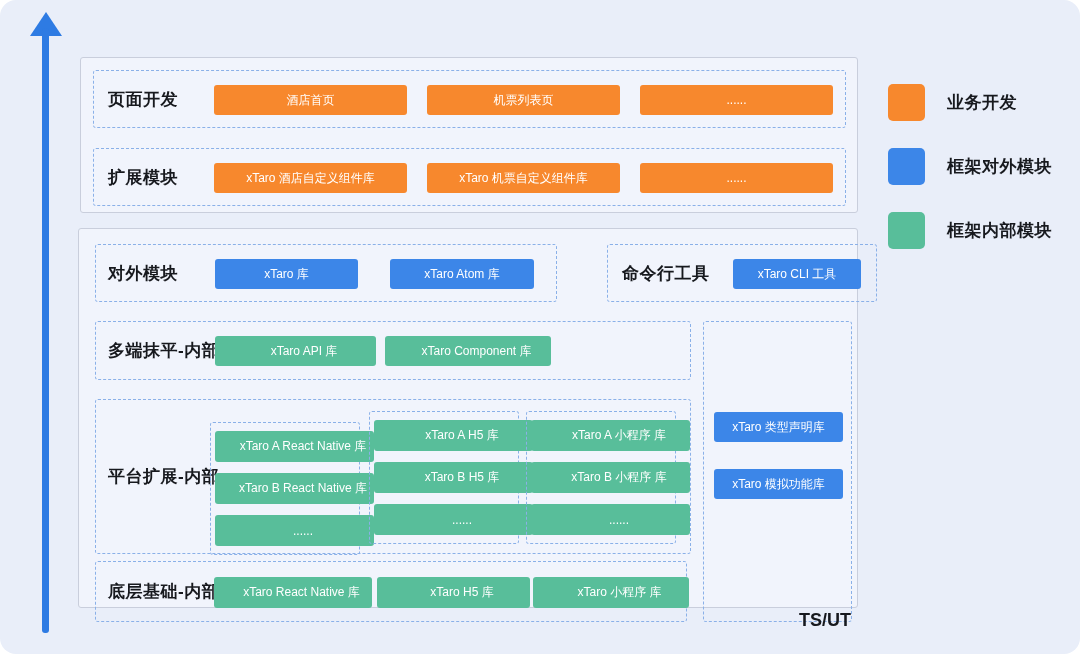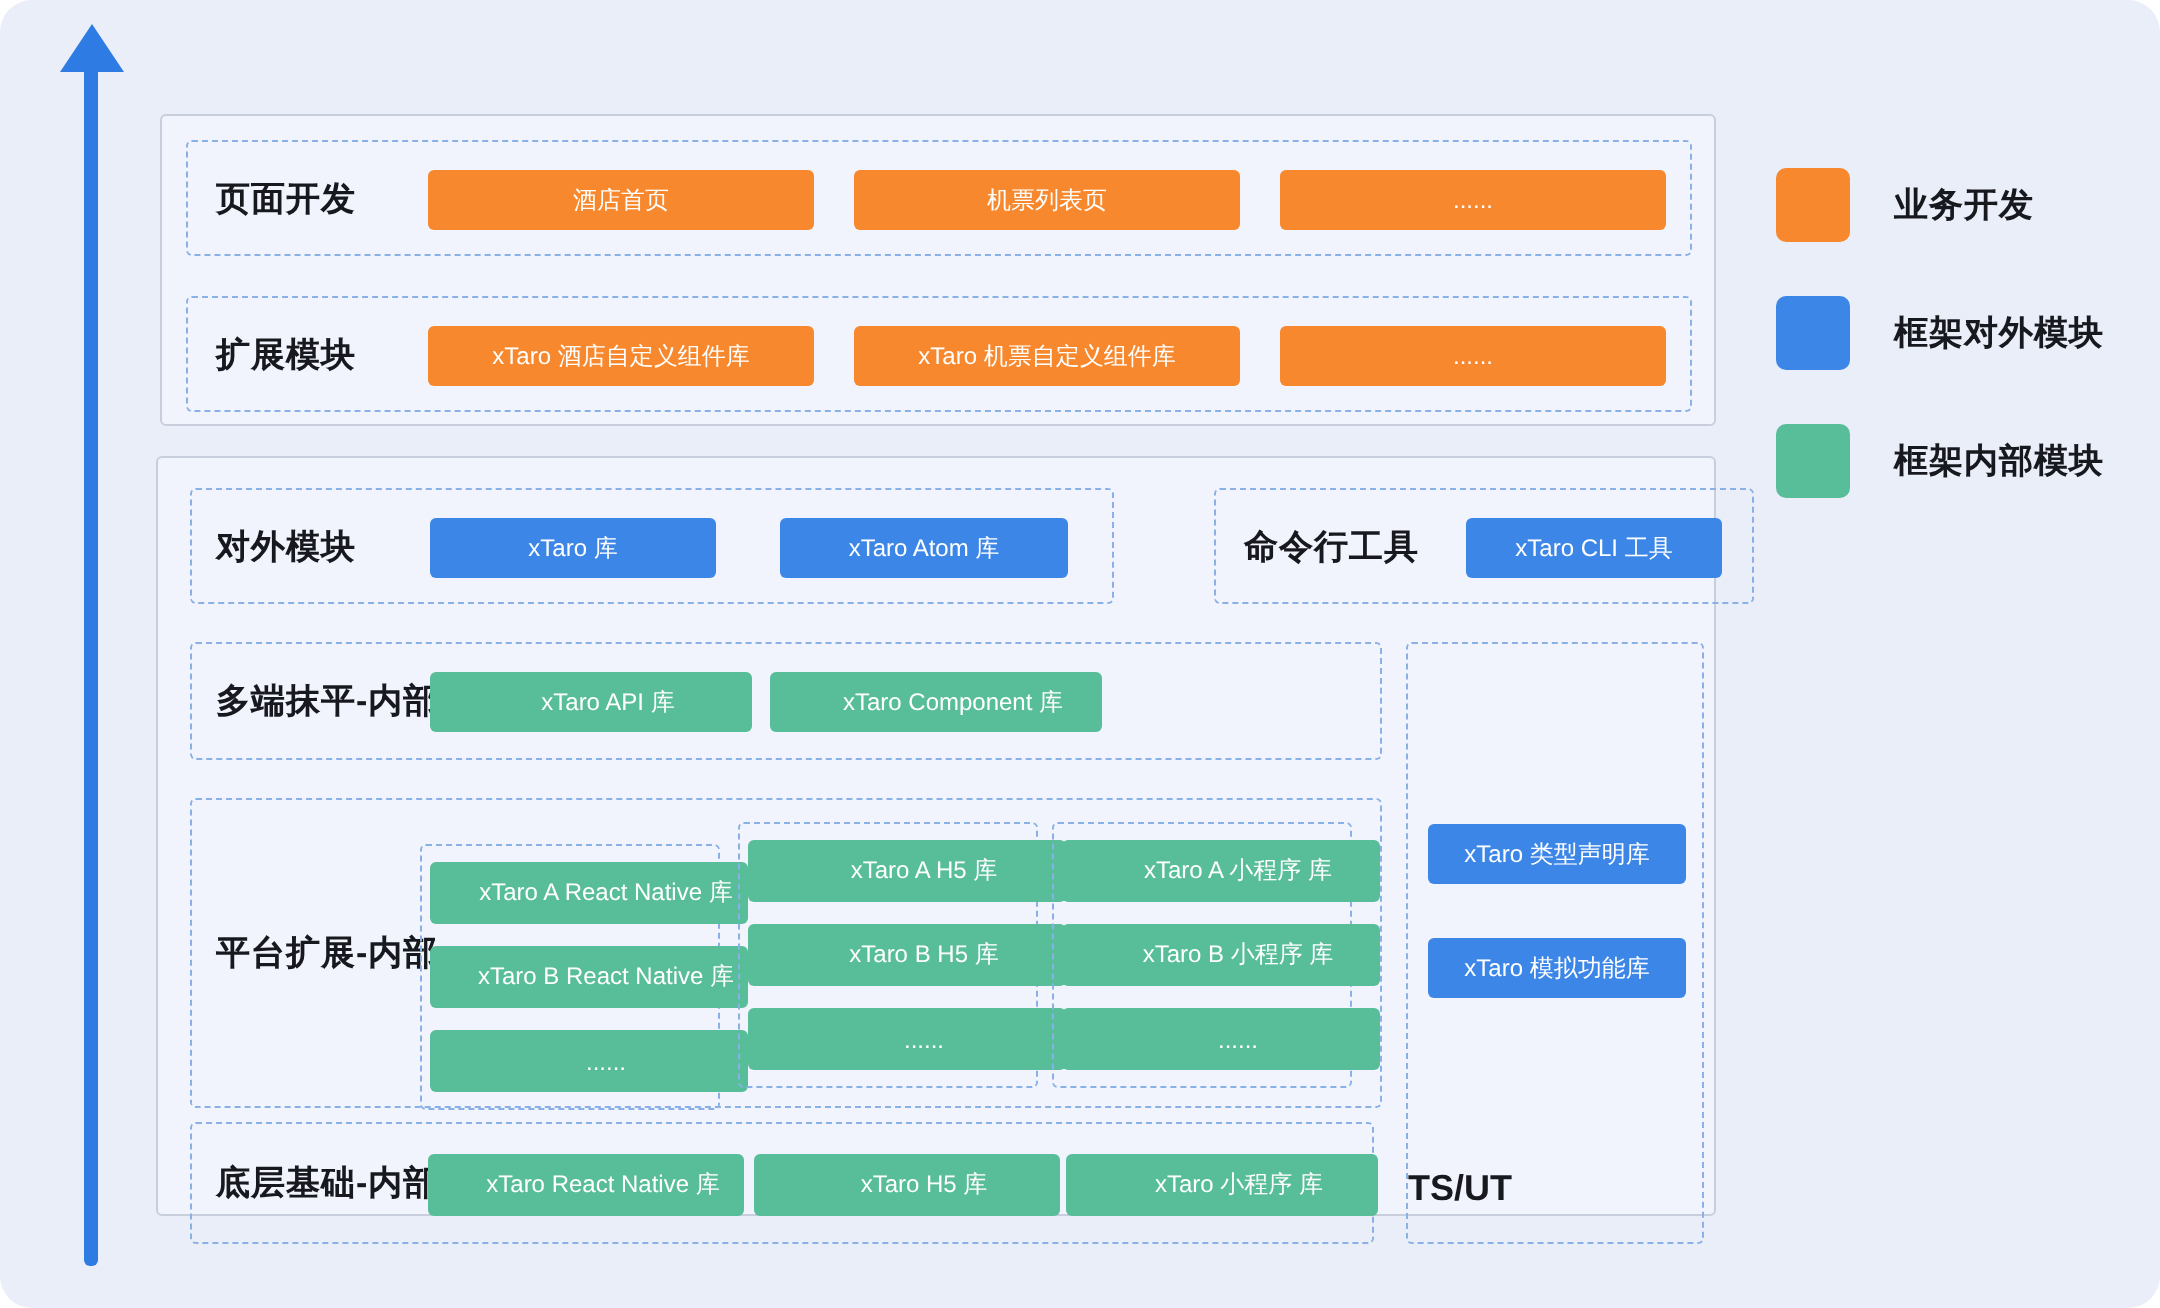--- a/index.html
+++ b/index.html
@@ -17,21 +17,21 @@
 
   .row-label{position:absolute;top:0;bottom:0;display:flex;align-items:center;
     font-size:17px;font-weight:700;color:#17191E;letter-spacing:0.5px;white-space:nowrap;}
 
   .chip{position:absolute;height:30px;border-radius:3px;display:flex;align-items:center;justify-content:center;
     color:#ffffff;font-size:12px;white-space:nowrap;overflow:hidden;}
   .chip.orange{background:#F7882D;}
   .chip.blue{background:#3C86E8;}
   .chip.green{background:#58BE9A;padding-left:17px;}
 
-  .caption{position:absolute;left:0;right:0;text-align:left;font-size:18px;font-weight:700;color:#17191E;}
+  .caption{position:absolute;left:0;right:0;text-align:right;font-size:18px;font-weight:700;color:#17191E;margin-top:26px;}
 
   
   .legend{position:absolute;left:888px;top:84px;}
   .legend-item{display:flex;align-items:center;margin-bottom:27px;}
   .legend-swatch{width:37px;height:37px;border-radius:5px;margin-right:22px;flex:0 0 auto;}
   .sw-orange{background:#F7882D;}
   .sw-blue{background:#3C86E8;}
   .sw-green{background:#58BE9A;}
   .legend-label{font-size:17px;font-weight:700;color:#17191E;letter-spacing:0.5px;white-space:nowrap;}
 </style>

